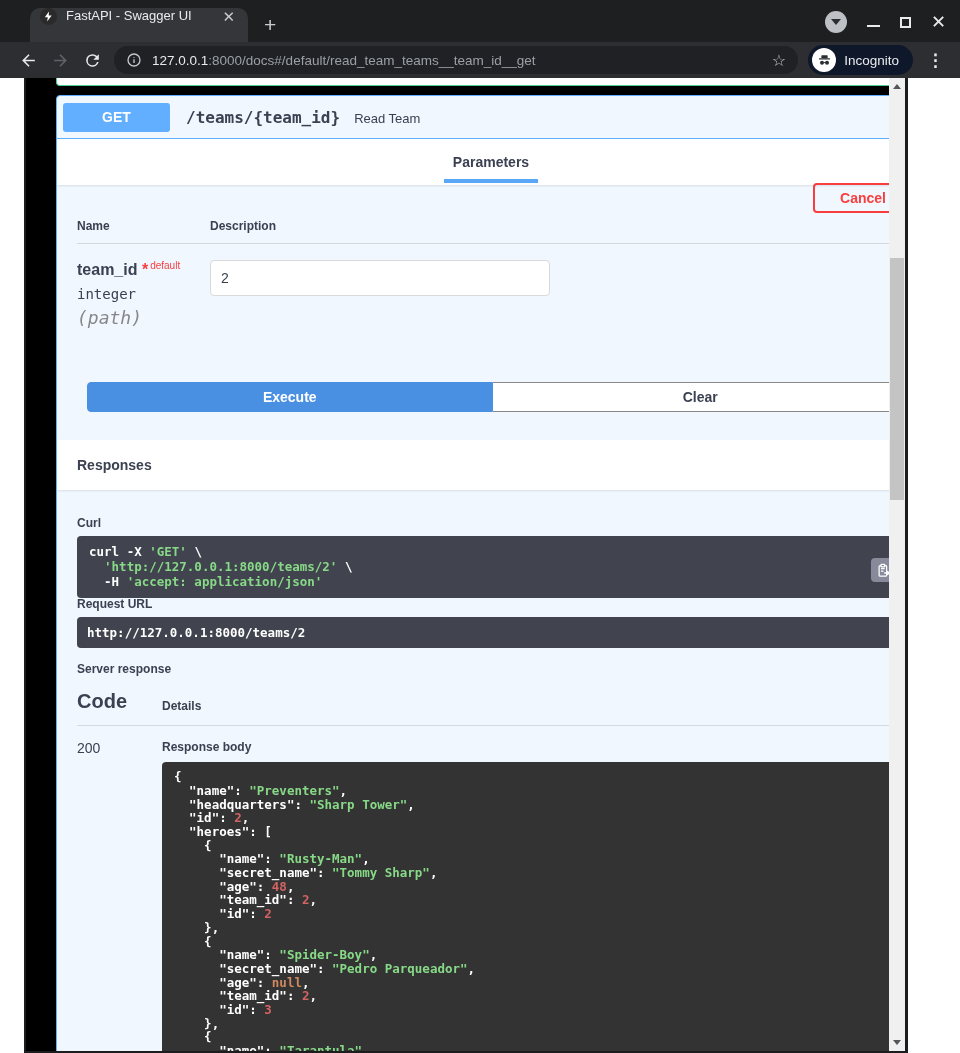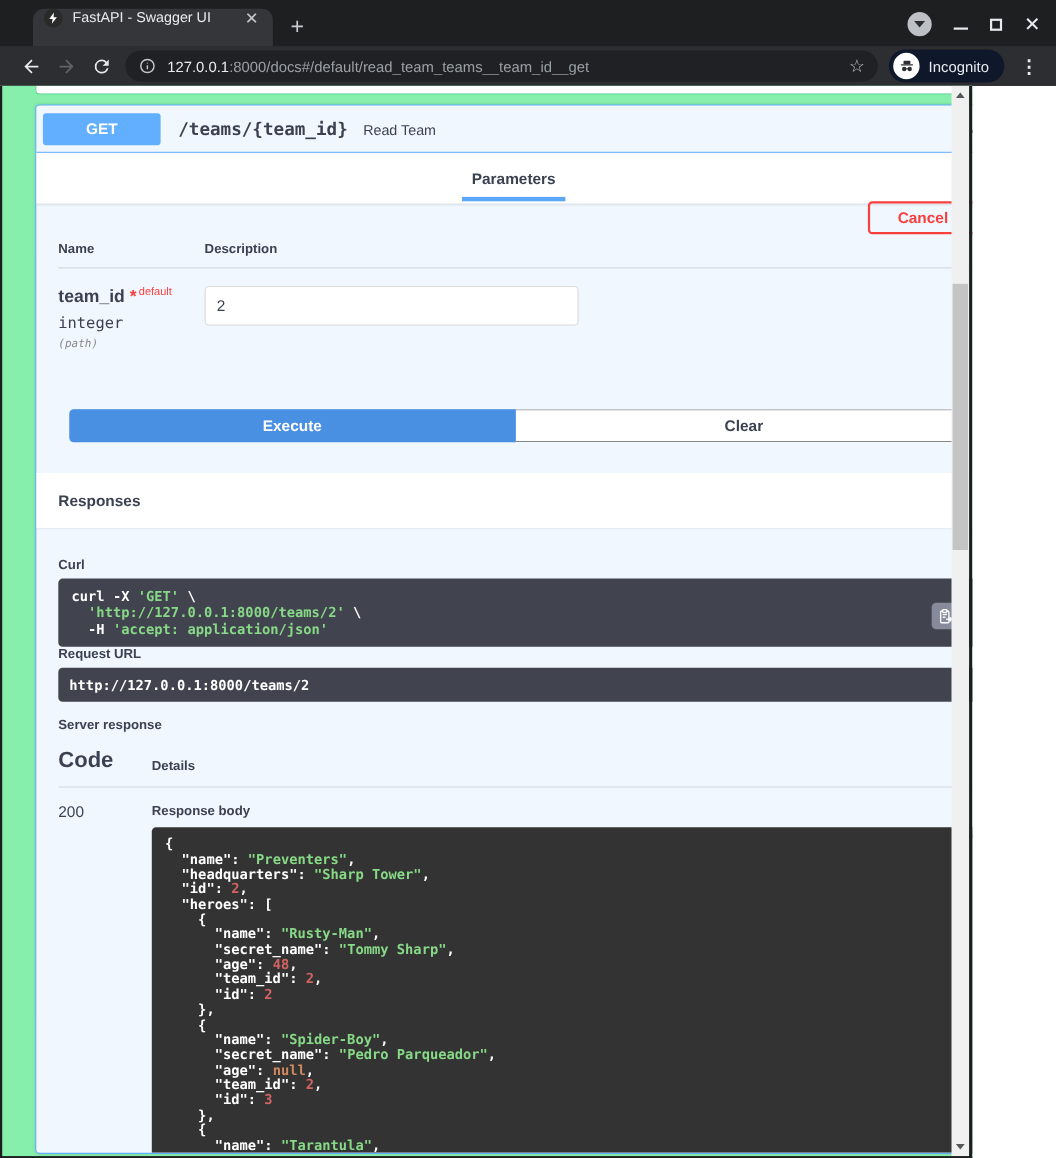--- a/index.html
+++ b/index.html
@@ -37,21 +37,21 @@
   .star { color:#c3c7cc; font-size:16px; flex:0 0 auto; }
   .incog { height:30px; background:#0f172a; border-radius:15px; display:flex; align-items:center;
     padding:0 14px 0 4px; gap:8px; margin-right:8px; }
   .incog-circle { width:24px; height:24px; border-radius:50%; background:#fff;
     display:flex; align-items:center; justify-content:center; }
   .incog-circle svg { width:15px; height:15px; }
   .incog-label { color:#e8eaed; font-size:13.5px; }
   .dots { color:#e8eaed; font-size:17px; letter-spacing:0; padding:0 6px; font-weight:bold; }
 
   
-  .page { position:relative; width:884px; height:975px; background:#86efac; overflow:hidden; }
+  .page { position:relative; width:884px; height:975px; background:#000000; overflow:hidden;margin-left:24px; }
   .frame-left { position:absolute; left:0; top:0; bottom:0; width:2px; background:#1c1d1f; z-index:50; }
   .frame-right { position:absolute; right:0; top:0; bottom:0; width:3px; background:#1c1d1f; z-index:50; }
   .frame-bottom { position:absolute; left:0; right:0; bottom:0; height:2px; background:#1c1d1f; z-index:50; }
 
   .pgscroll { position:absolute; right:3px; top:0; bottom:2px; width:16px; background:#f0f0f0; z-index:40; }
   .pgscroll .arr-up { position:absolute; top:6px; left:4px; width:0; height:0;
     border-left:4px solid transparent; border-right:4px solid transparent; border-bottom:5px solid #54565a; }
   .pgscroll .arr-dn { position:absolute; bottom:6px; left:4px; width:0; height:0;
     border-left:4px solid transparent; border-right:4px solid transparent; border-top:5px solid #54565a; }
   .pgscroll .thumb { position:absolute; top:180px; left:1px; width:14px; height:242px; background:#c4c4c4; }
@@ -80,21 +80,21 @@
 
   .params-area { padding:34px 20px 0 20px; }
   .tbl-head { display:flex; font-size:12px; font-weight:bold; color:#3b4151;
     padding-bottom:10px; border-bottom:1px solid #d5d8db; }
   .col-name { width:133px; flex:0 0 133px; }
   .param-row { display:flex; padding-top:16px; }
   .pname { font-size:16px; font-weight:bold; color:#3b4151; }
   .pstar { color:#f93e3e; }
   .preq { color:#f93e3e; font-size:10px; font-weight:normal; vertical-align:super; margin-left:2px; }
   .ptype { font-family:"DejaVu Sans Mono", monospace; font-weight:normal; font-size:14px; color:#3b4151; margin-top:7px; }
-  .pin { font-family:"DejaVu Sans Mono", monospace; font-style:italic; font-size:10px; color:#888; margin-top:5px; }
+  .pin { font-family:"DejaVu Sans Mono", monospace; font-style:italic; font-size:18px; color:#888; margin-top:5px; }
   .pinput { width:340px; height:36px; border:1px solid #d9d9d9; border-radius:4px; background:#fff;
     font-size:14px; color:#3b4151; padding:0 10px; font-family:"Liberation Sans", sans-serif; }
 
   .exec-wrap { display:flex; margin:54px 10px 0 10px; height:30px; padding:0; }
   .btn-execute { flex:1; background:#4990e2; border:1px solid #4990e2; color:#fff; font-weight:bold;
     font-size:14px; border-radius:4px 0 0 4px; font-family:"Liberation Sans", sans-serif; }
   .btn-clear { flex:1; background:#fff; border:1px solid #888; border-left:none; color:#3b4151; font-weight:bold;
     font-size:14px; border-radius:0 4px 4px 0; font-family:"Liberation Sans", sans-serif;padding-left:6px; }
   .exec-pad { height:28px; }
 

